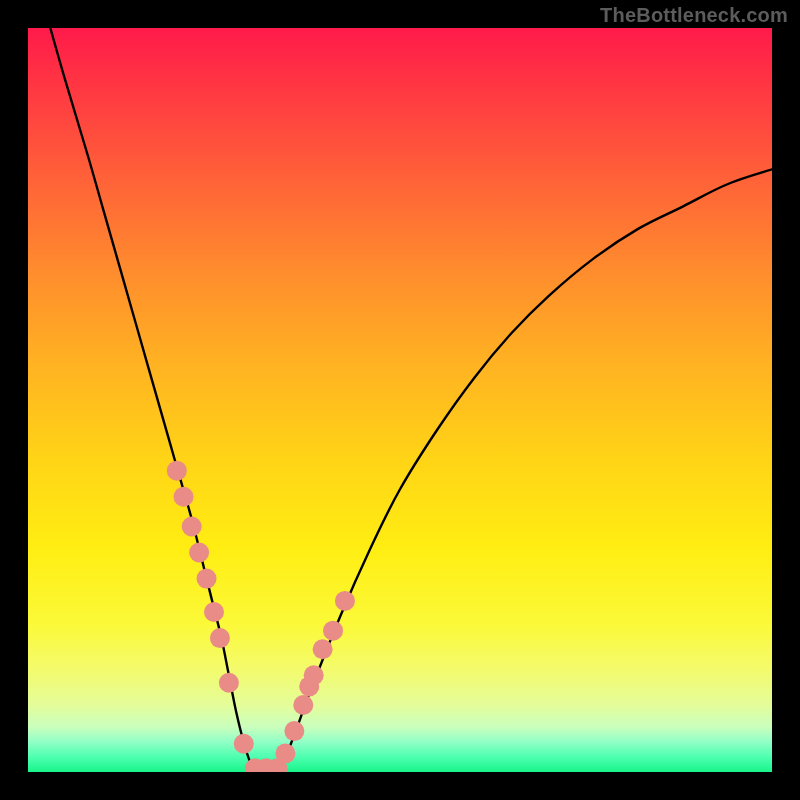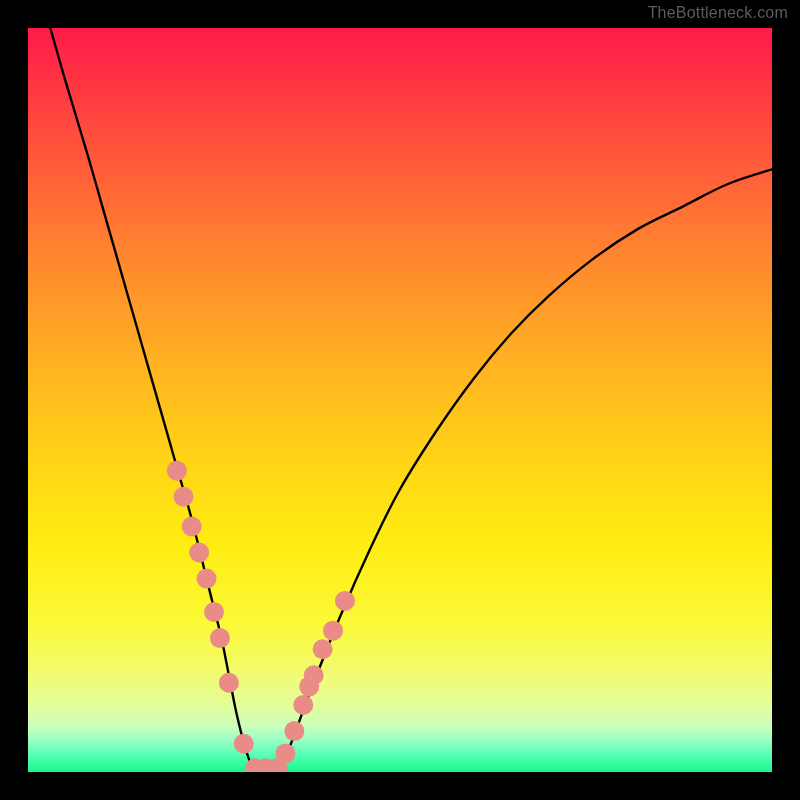--- a/index.html
+++ b/index.html
@@ -47,22 +47,22 @@
     top: 0;
     width: 744px;
     height: 744px;
   }
   .watermark {
     position: absolute;
     top: 4px;
     right: 12px;
     color: #5c5c5c;
     font-family: Arial, Helvetica, sans-serif;
-    font-size: 16px;
-    font-weight: 400;
+    font-size: 20px;
+    font-weight: 700;
     letter-spacing: 0.2px;
     user-select: none;
   }
   .dot {
     fill: #e98b86;
   }
 </style>
 </head>
 <body>
 

